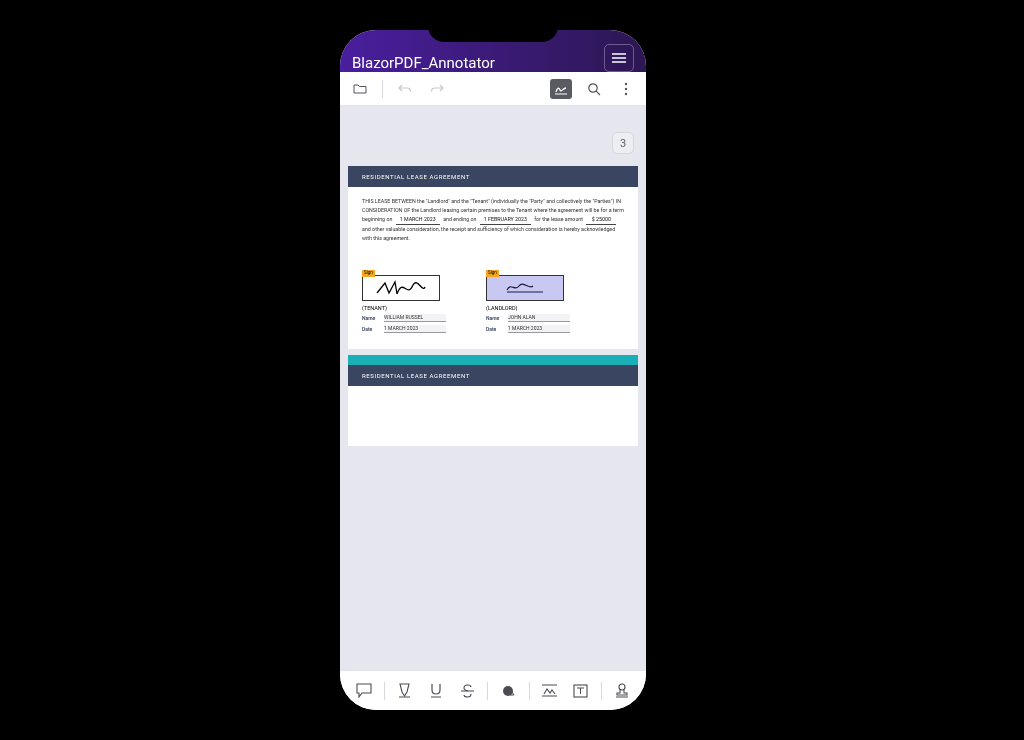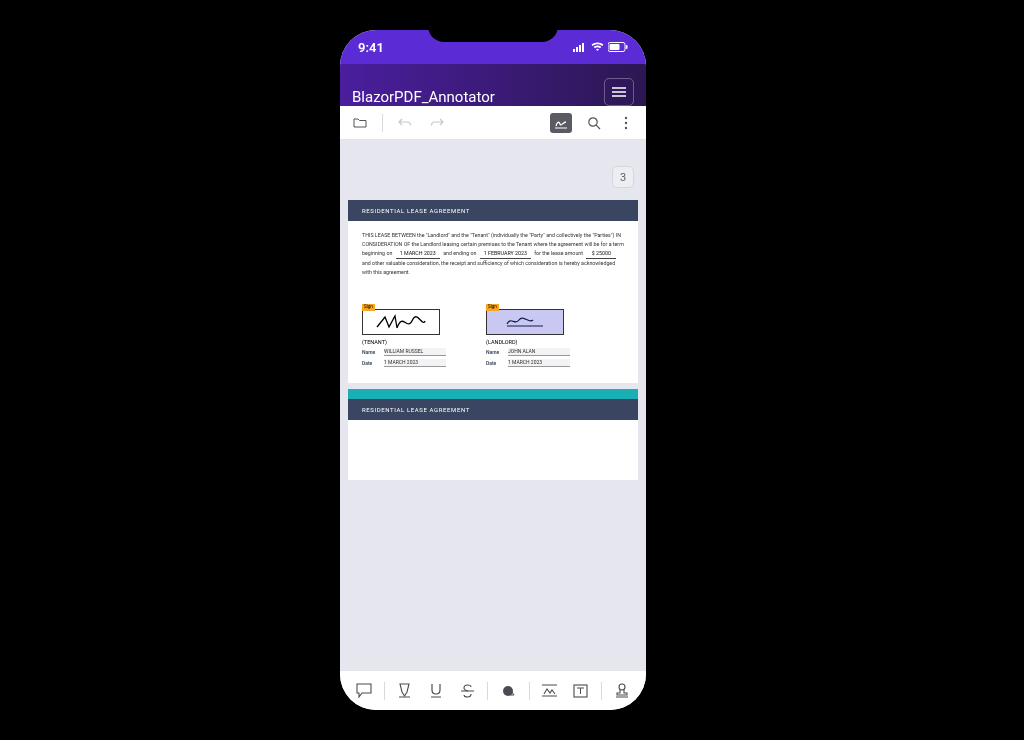--- a/index.html
+++ b/index.html
@@ -172,45 +172,20 @@
 
   svg { display:block; }
 </style>
 </head>
 <body>
 
 <div class="phone">
   <div class="notch"></div>
   <div class="screen">
 
-    <div class="statusbar">
-      <span>9:41</span>
-      <div class="right">
-        <span>
-          <svg width="14" height="10" viewBox="0 0 14 10">
-              <rect x="0" y="7" width="2" height="3" fill="#fff"></rect>
-              <rect x="3" y="5" width="2" height="5" fill="#fff"></rect>
-              <rect x="6" y="3" width="2" height="7" fill="#fff"></rect>
-              <rect x="9" y="1" width="2" height="9" fill="#fff"></rect>
-            </svg>
-        </span>
-        <span>
-          <svg width="13" height="10" viewBox="0 0 13 10">
-              <path d="M6.5 9 L5 7.2 C5.8 6.5 7.2 6.5 8 7.2 Z M2.7 5 C4.8 3 8.2 3 10.3 5 L9 6.3 C7.6 5 5.4 5 4 6.3 Z M0.5 2.8 C3.8 -0.3 9.2 -0.3 12.5 2.8 L11.2 4.1 C8.6 1.6 4.4 1.6 1.8 4.1 Z" fill="#fff"></path>
-            </svg>
-        </span>
-        <span>
-          <svg width="20" height="10" viewBox="0 0 20 10">
-              <rect x="0" y="0.5" width="17" height="9" rx="2" fill="none" stroke="#fff" stroke-width="1"></rect>
-              <rect x="1.5" y="2" width="10" height="6" rx="1" fill="#fff"></rect>
-              <rect x="18" y="3" width="1.5" height="4" rx="0.7" fill="#fff"></rect>
-            </svg>
-        </span>
-      </div>
-    </div>
 
     <div class="appheader">
       <span>BlazorPDF_Annotator</span>
       <div class="hamburger">
         <span>
           <svg width="14" height="10" viewBox="0 0 14 10">
               <line x1="0" y1="1" x2="14" y2="1" stroke="#fff" stroke-width="1.4"></line>
               <line x1="0" y1="5" x2="14" y2="5" stroke="#fff" stroke-width="1.4"></line>
               <line x1="0" y1="9" x2="14" y2="9" stroke="#fff" stroke-width="1.4"></line>
             </svg>

